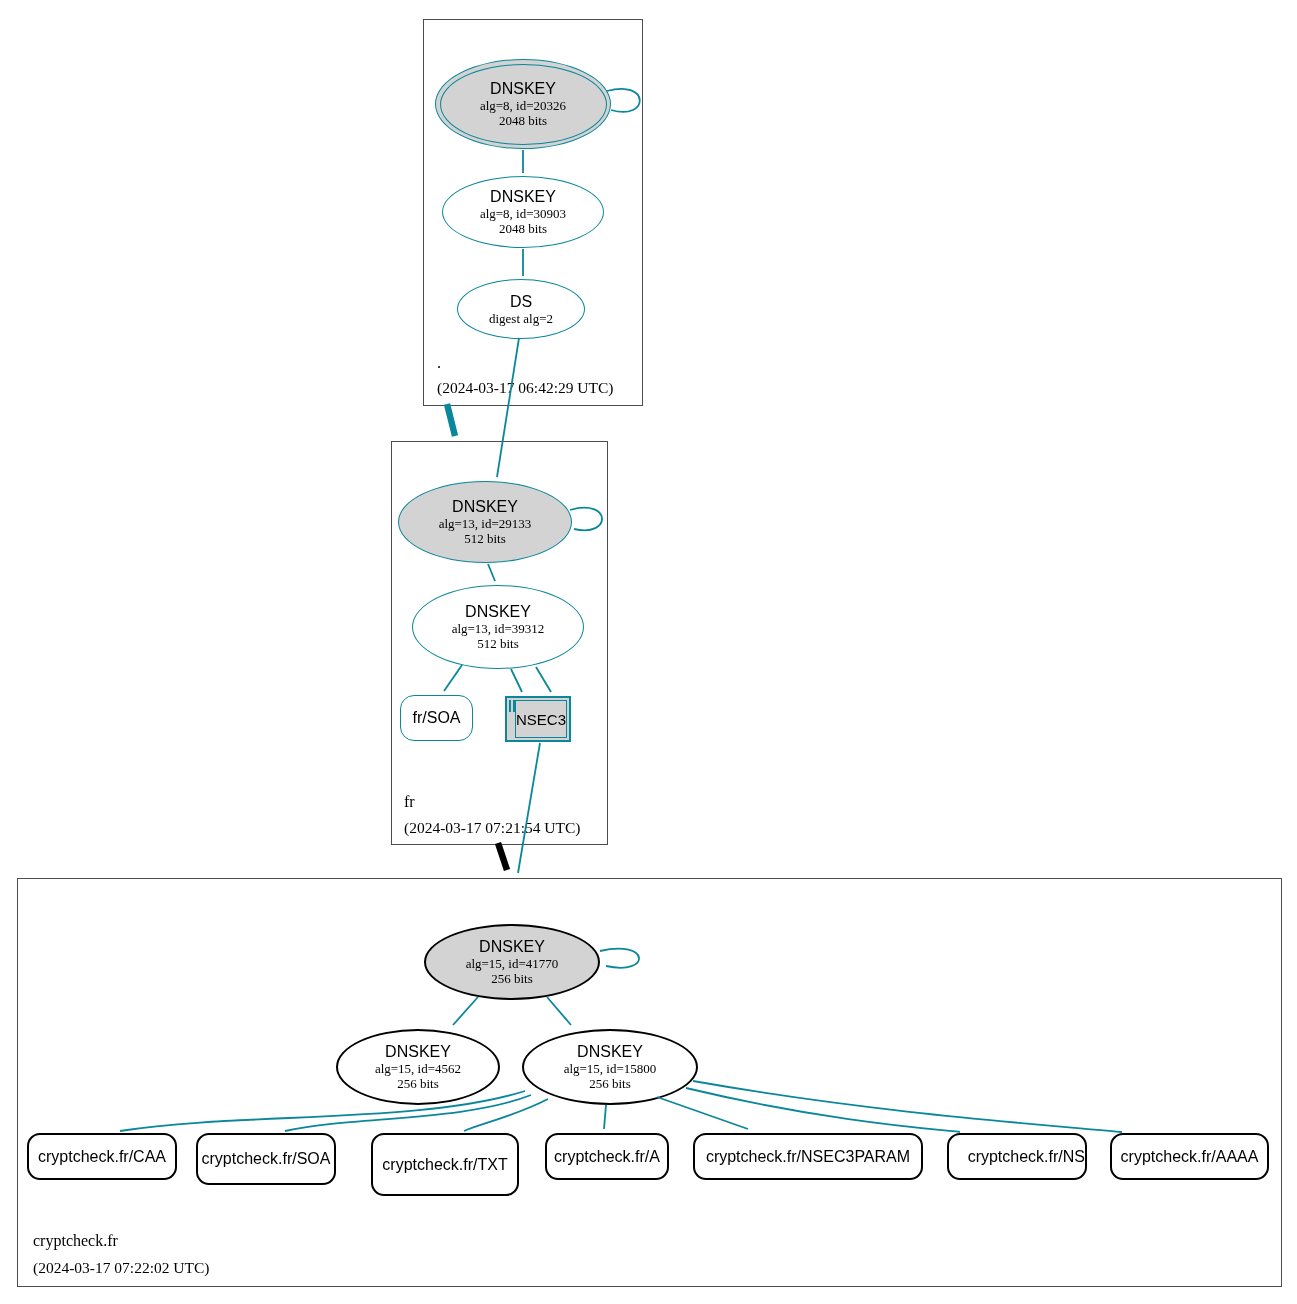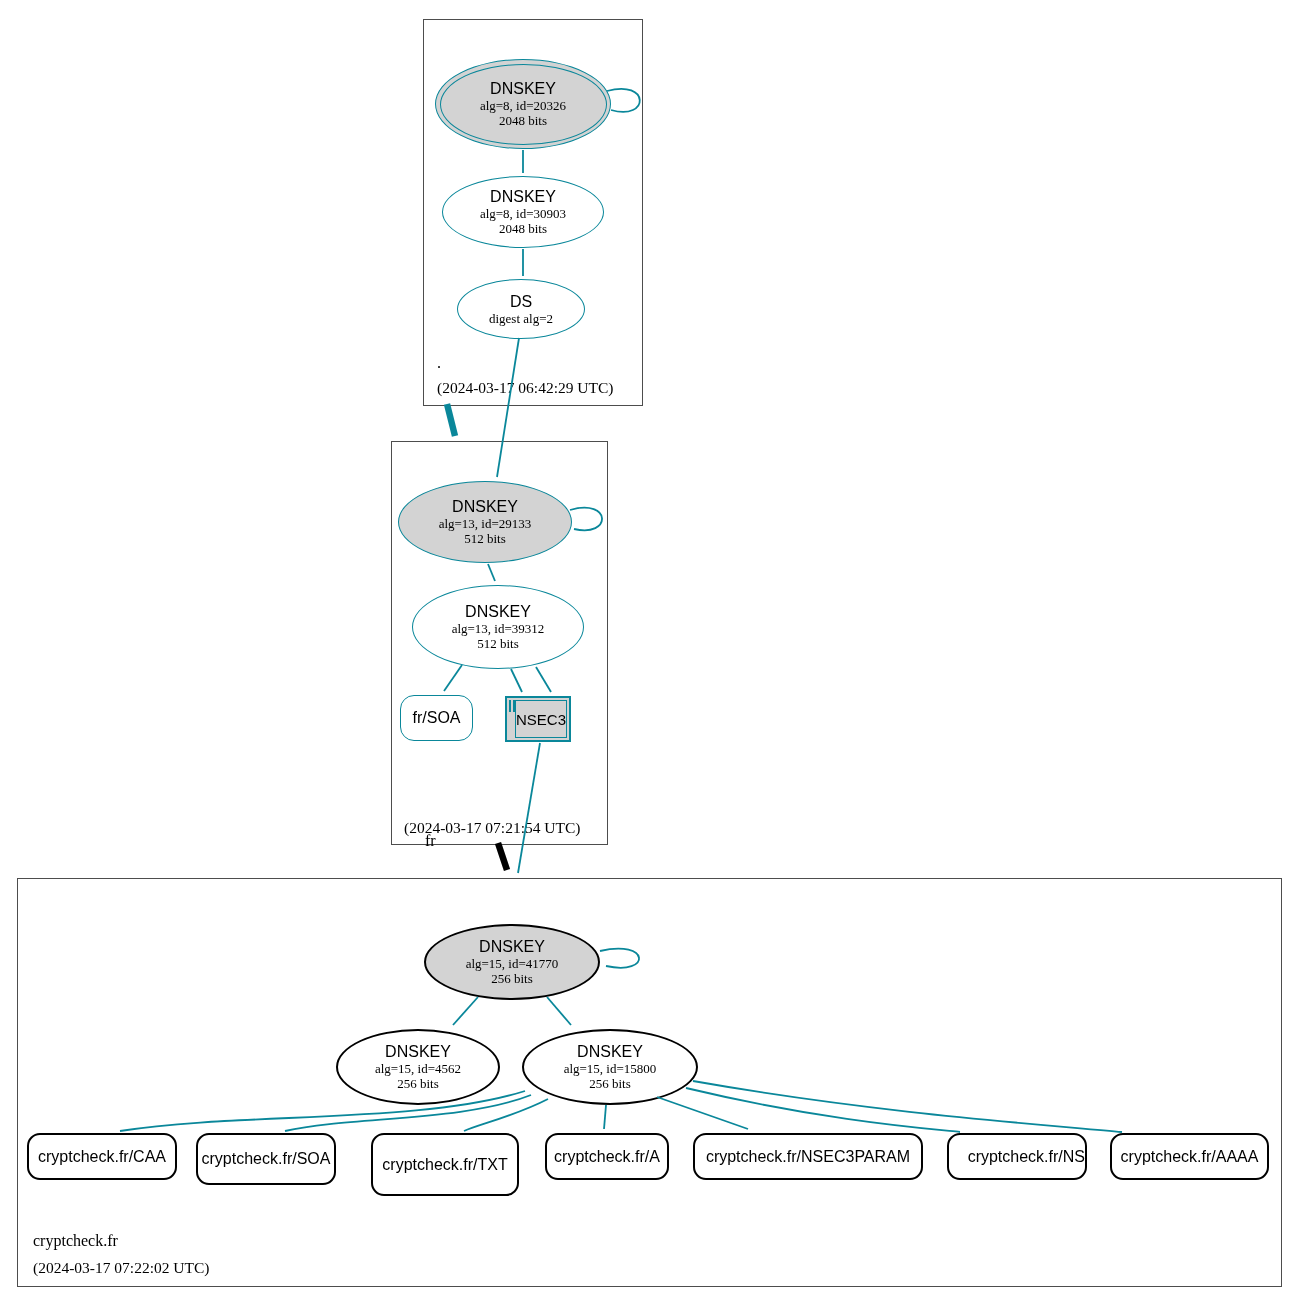--- a/index.html
+++ b/index.html
@@ -40,21 +40,21 @@
 
 <div id="canvas">
 
   <div class="zonebox" style="left:423px;top:19px;width:218px;height:385px;"></div>
   <div class="zonebox" style="left:391px;top:441px;width:215px;height:402px;"></div>
   <div class="zonebox" style="left:17px;top:878px;width:1263px;height:407px;"></div>
 
   <div class="zlabel" style="left:437px;top:354px;">.</div>
   <div class="ztime" style="left:437px;top:379px;">(2024-03-17 06:42:29 UTC)</div>
 
-  <div class="zlabel" style="left:404px;top:832px;margin-left:21px;">fr</div>
+  <div class="zlabel" style="left:404px;top:793px;">fr</div>
   <div class="ztime" style="left:404px;top:819px;">(2024-03-17 07:21:54 UTC)</div>
 
   <div class="zlabel" style="left:33px;top:1232px;">cryptcheck.fr</div>
   <div class="ztime" style="left:33px;top:1259px;">(2024-03-17 07:22:02 UTC)</div>
 
   <div class="ellipse gray" style="left:435px;top:59px;width:176px;height:90px;">
     <div class="inner-ring"></div>
     <div class="n-title">DNSKEY</div>
     <div class="n-sub">alg=8, id=20326</div>
     <div class="n-sub">2048 bits</div>

